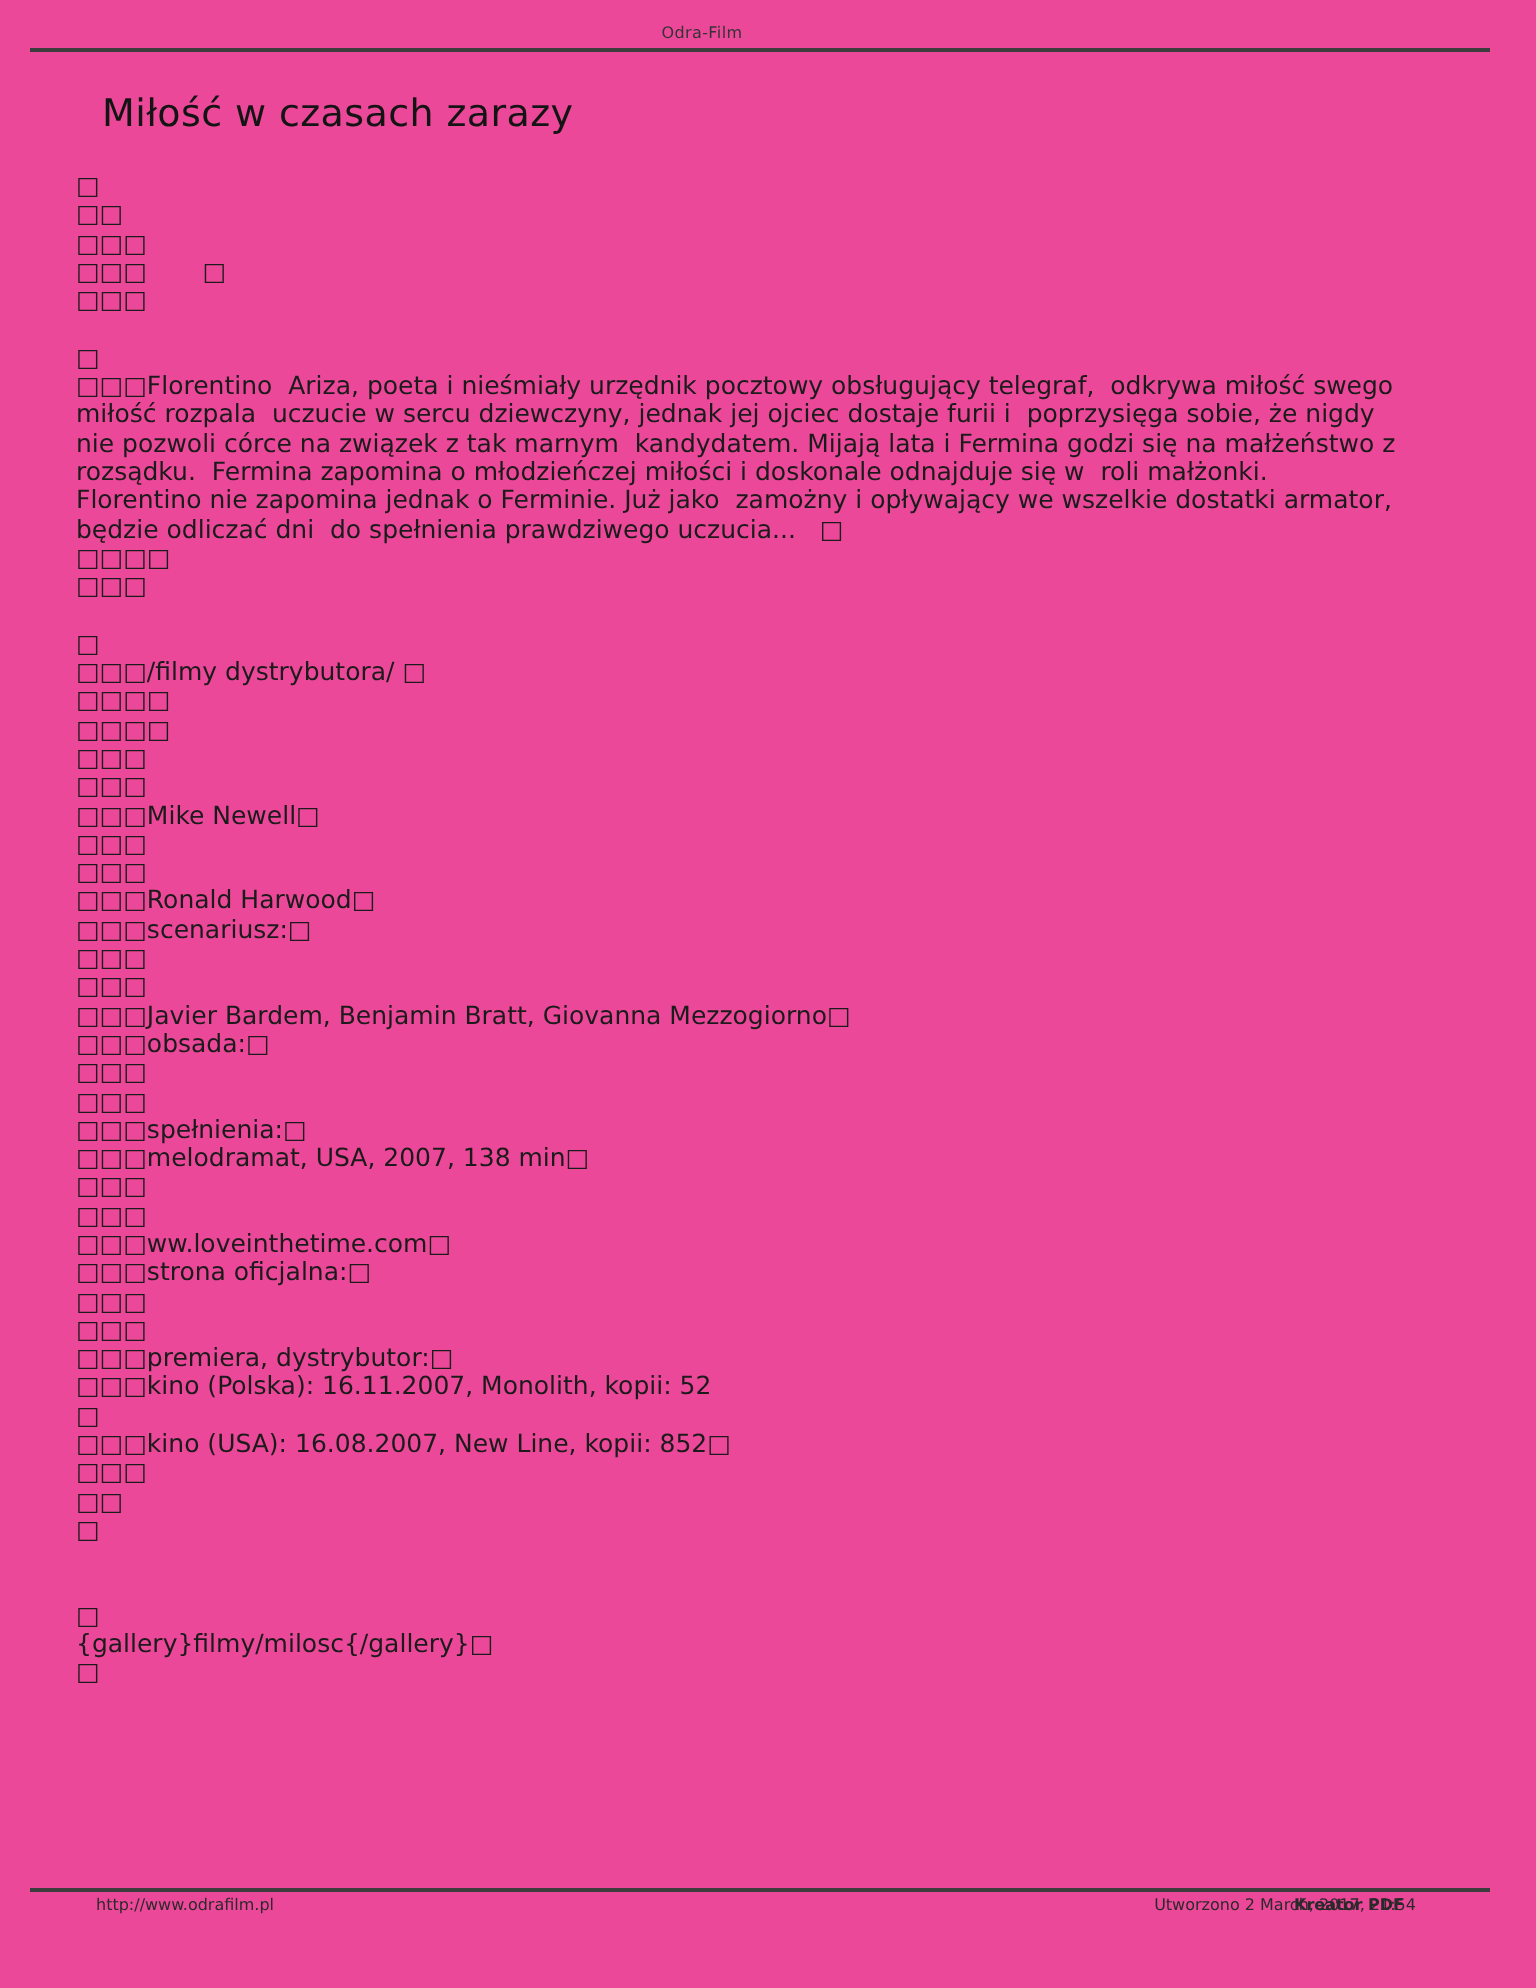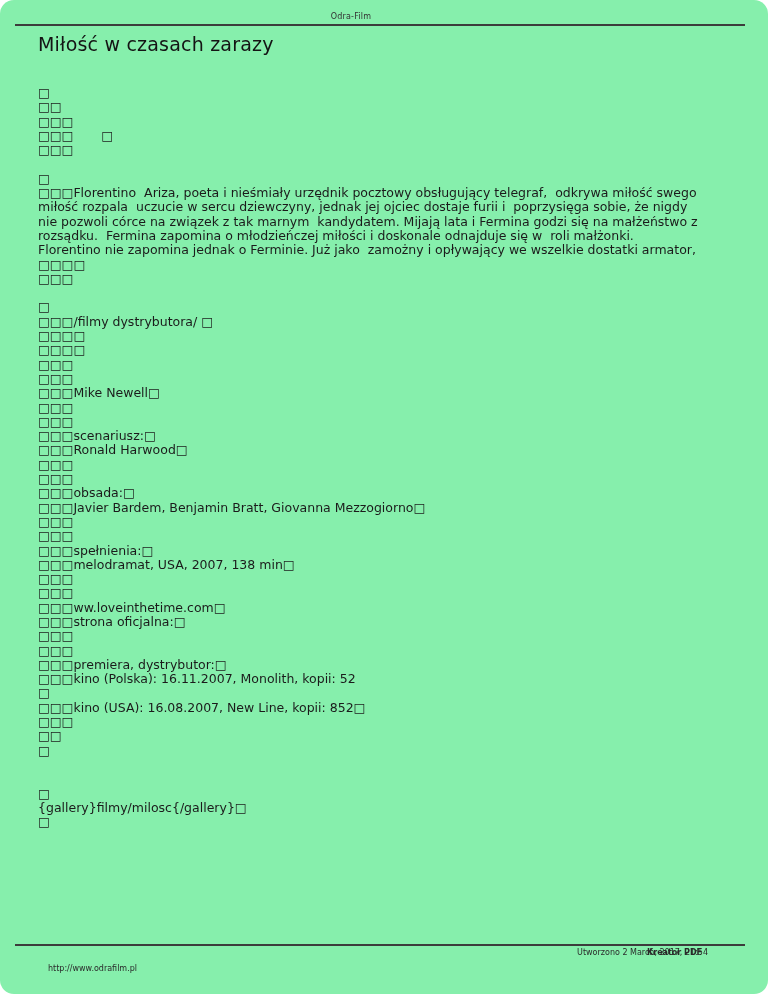--- a/index.html
+++ b/index.html
@@ -1,37 +1,37 @@
 <!DOCTYPE html>
 <html><head>
 <meta charset="utf-8">
 <style>
   html,body{margin:0;padding:0;background:#ffffff;}
   .page{
-    position:relative;width:768px;height:994px;background:#86efac;
-    font-family:"DejaVu Sans","Liberation Sans",sans-serif;color:#1b1b1b;overflow:hidden;border-radius:14px;
+    position:relative;width:768px;height:994px;background:#ec4899;
+    font-family:"DejaVu Sans","Liberation Sans",sans-serif;color:#1b1b1b;overflow:hidden;
   }
   .site-header{
     position:absolute;top:12px;left:0;right:66px;text-align:center;
     font-size:8px;color:#333333;letter-spacing:0.2px;
   }
   .rule{position:absolute;left:15px;width:730px;height:0;border-top:2px solid #3c3c3c;}
   .rule-top{top:24px;}
   .rule-bottom{top:944px;}
   .title{
-    position:absolute;top:33px;left:38px;margin:0;
+    position:absolute;top:33px;left:38px;margin:13px;
     font-size:19px;font-weight:400;color:#141414;letter-spacing:0.2px;
   }
   .content{
     position:absolute;top:86px;left:38px;width:700px;
     font-size:12.5px;color:#1b1b1b;
   }
   .line{height:14.3px;line-height:14.3px;white-space:pre;}
   .footer{position:absolute;top:948px;left:0;width:768px;font-size:8px;color:#2a2a2a;}
-  .f-left{position:absolute;left:48px;top:16px;}
+  .f-left{position:absolute;left:48px;top:0;}
   .f-center{position:absolute;left:0;right:66px;top:0;text-align:right;font-weight:bold;}
   .f-right{position:absolute;right:60px;top:0;}
 </style>
 </head>
 <body>
 
 <div class="page">
   <div class="site-header">Odra-Film</div>
   <div class="rule rule-top"></div>
 
@@ -43,38 +43,39 @@
       <div class="line">□□□</div>
       <div class="line">□□□       □</div>
       <div class="line">□□□</div>
       <div class="line"></div>
       <div class="line">□</div>
       <div class="line">□□□Florentino  Ariza, poeta i nieśmiały urzędnik pocztowy obsługujący telegraf,  odkrywa miłość swego</div>
       <div class="line">miłość rozpala  uczucie w sercu dziewczyny, jednak jej ojciec dostaje furii i  poprzysięga sobie, że nigdy</div>
       <div class="line">nie pozwoli córce na związek z tak marnym  kandydatem. Mijają lata i Fermina godzi się na małżeństwo z</div>
       <div class="line">rozsądku.  Fermina zapomina o młodzieńczej miłości i doskonale odnajduje się w  roli małżonki.</div>
       <div class="line">Florentino nie zapomina jednak o Ferminie. Już jako  zamożny i opływający we wszelkie dostatki armator,</div>
+      <div class="line">będzie odliczać dni  do spełnienia prawdziwego uczucia...   □</div>
       <div class="line">□□□□</div>
       <div class="line">□□□</div>
       <div class="line"></div>
       <div class="line">□</div>
       <div class="line">□□□/filmy dystrybutora/ □</div>
       <div class="line">□□□□</div>
       <div class="line">□□□□</div>
       <div class="line">□□□</div>
       <div class="line">□□□</div>
       <div class="line">□□□Mike Newell□</div>
       <div class="line">□□□</div>
       <div class="line">□□□</div>
+      <div class="line">□□□Ronald Harwood□</div>
       <div class="line">□□□scenariusz:□</div>
-      <div class="line">□□□Ronald Harwood□</div>
       <div class="line">□□□</div>
       <div class="line">□□□</div>
+      <div class="line">□□□Javier Bardem, Benjamin Bratt, Giovanna Mezzogiorno□</div>
       <div class="line">□□□obsada:□</div>
-      <div class="line">□□□Javier Bardem, Benjamin Bratt, Giovanna Mezzogiorno□</div>
       <div class="line">□□□</div>
       <div class="line">□□□</div>
       <div class="line">□□□spełnienia:□</div>
       <div class="line">□□□melodramat, USA, 2007, 138 min□</div>
       <div class="line">□□□</div>
       <div class="line">□□□</div>
       <div class="line">□□□ww.loveinthetime.com□</div>
       <div class="line">□□□strona oficjalna:□</div>
       <div class="line">□□□</div>
       <div class="line">□□□</div>

